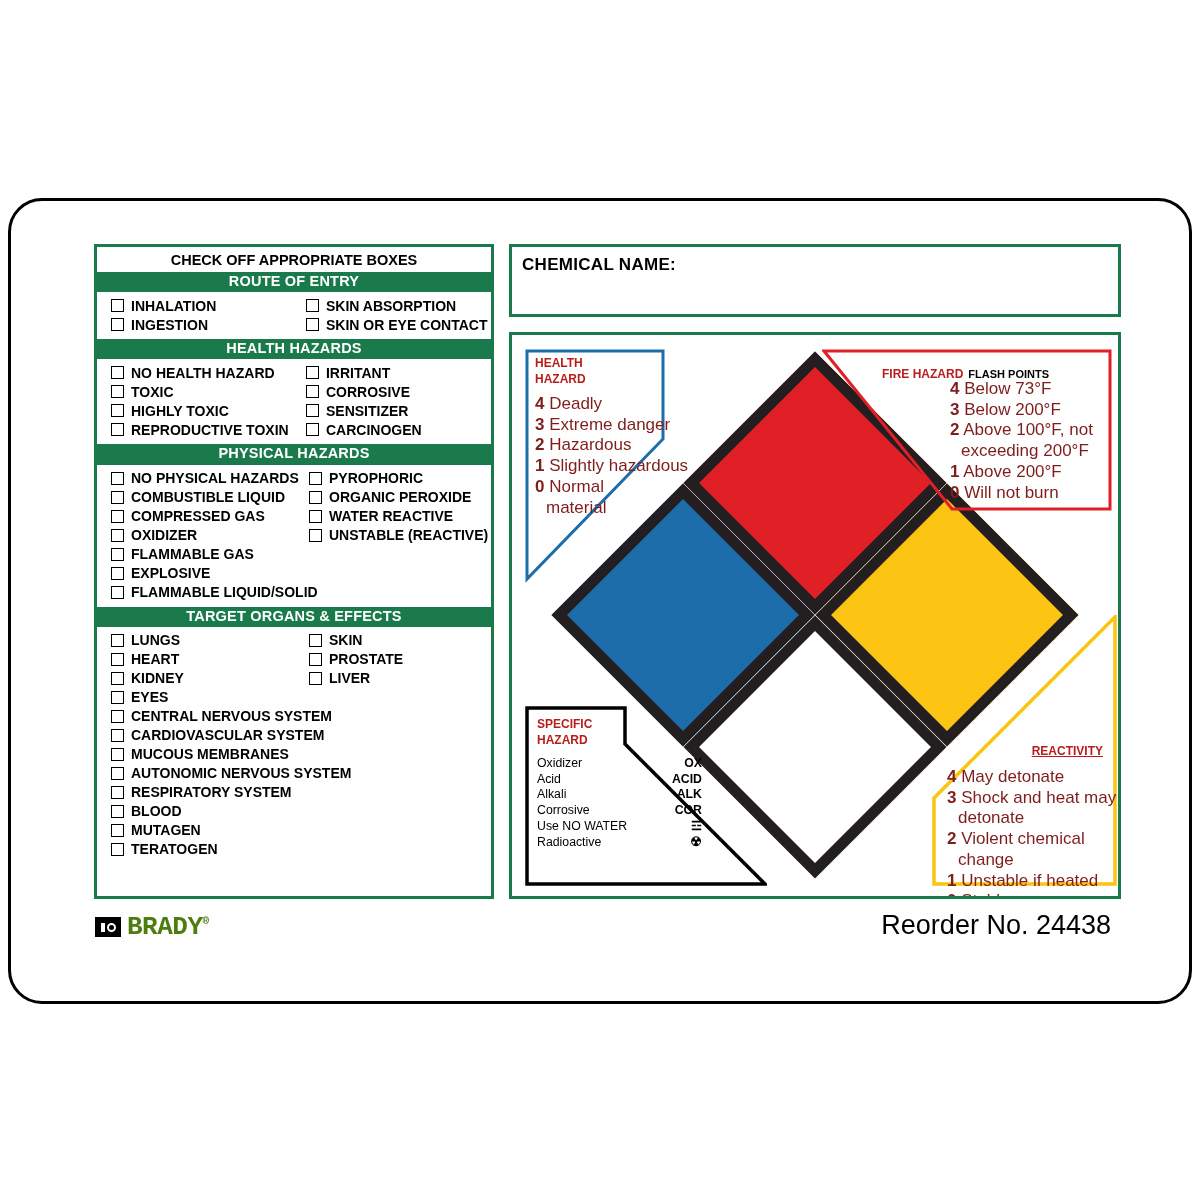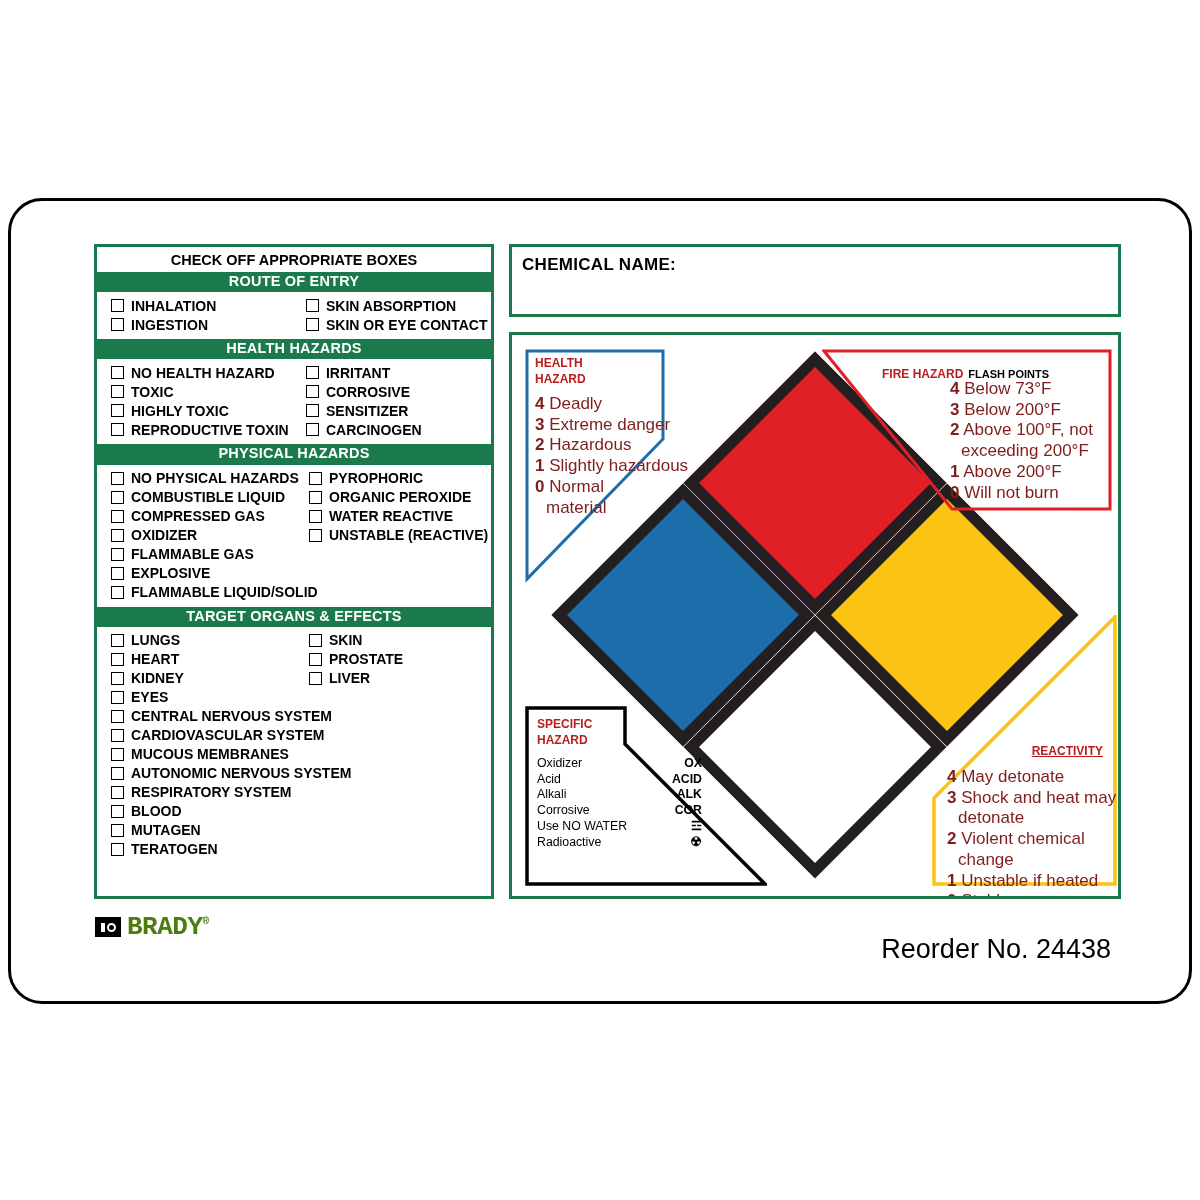--- a/index.html
+++ b/index.html
@@ -240,21 +240,20 @@
   }
   #brady-reg { font-size: 11px; vertical-align: super; font-weight: bold; }
 
   #reorder {
     position: absolute;
     right: 78px;
     top: 709px;
     font-size: 27px;
     color: #000;
     font-family: "Liberation Sans", sans-serif;
-    margin-top: 24px;
   }
 </style>
 </head>
 <body>
 
 <div id="label-card">
 
   <div id="chem-name-box">
     <div id="chem-name-label">CHEMICAL NAME:</div>
     <div style="position:absolute;left:10px;top:34px;font-size:16px;color:#000;"></div>

